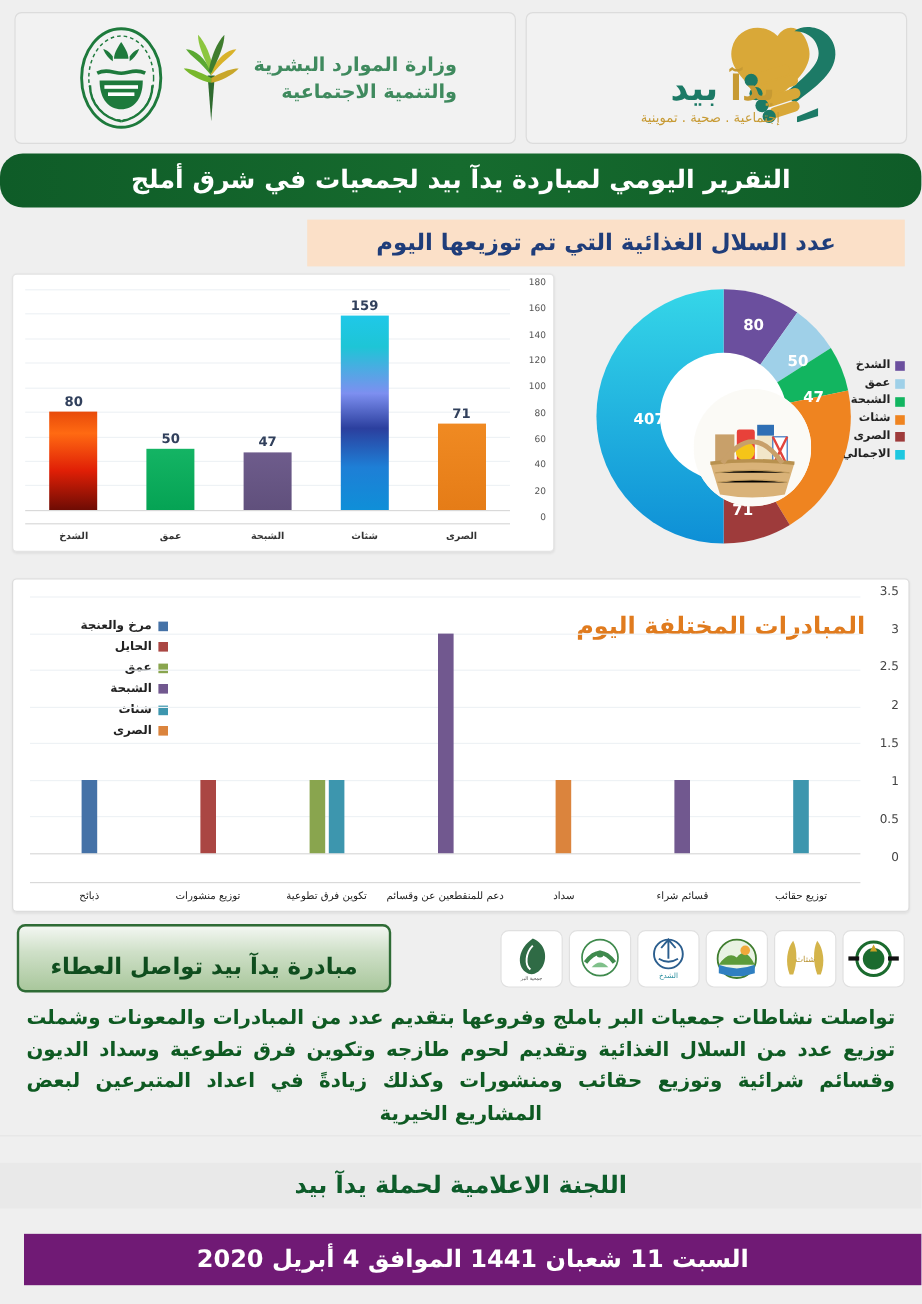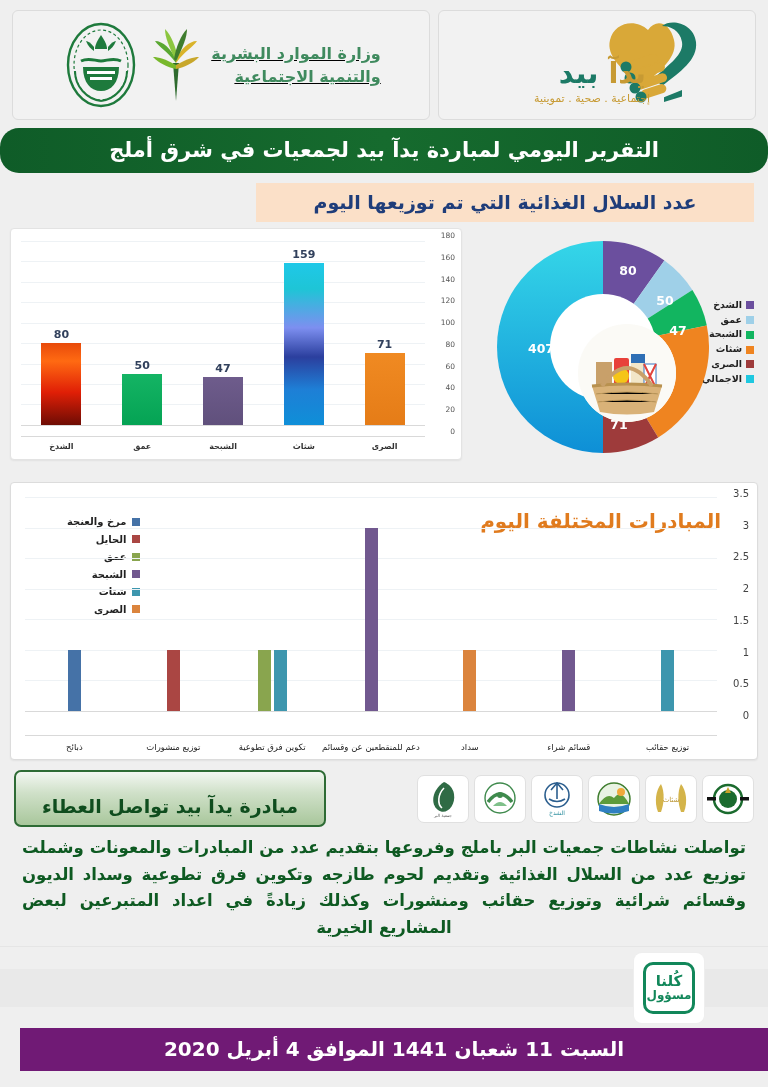--- a/index.html
+++ b/index.html
@@ -21,21 +21,21 @@
     height: 128px;
   }
   .logo-card {
     background: #f2f2f2;
     border: 1px solid #dcdcdc;
     border-radius: 6px;
     display: flex; align-items: center; justify-content: center;
     position: relative;
   }
   .logo-card.left { width: 318px; }
-  .logo-card.right { flex: 1; text-decoration: underline; }
+  .logo-card.right { flex: 1; }
 
   
   .yadlogo { position: relative; width: 290px; height: 98px; }
   .yadlogo svg { position:absolute; right:16px; top:2px; }
   .yadlogo .ytext {
     position:absolute; right:96px; top:40px;
     font-size: 29px; font-weight: bold; color:#c79a33;
     letter-spacing:1px; direction:rtl;
   }
   .yadlogo .ytext b { color:#1c7a66; }
@@ -566,21 +566,16 @@
         </svg>
     </div>
   </div>
   <div class="green-pill">مبادرة يدآ بيد تواصل العطاء</div>
 </div>
 
 <div class="para">تواصلت نشاطات جمعيات البر باملج وفروعها بتقديم عدد من المبادرات والمعونات وشملت توزيع عدد من السلال الغذائية وتقديم لحوم طازجه وتكوين فرق تطوعية وسداد الديون وقسائم شرائية وتوزيع حقائب ومنشورات وكذلك زيادةً في اعداد المتبرعين لبعض المشاريع الخيرية</div>
 
 <div class="committee">
   <div class="cband"></div>
-  <div class="kullona">
-    <div class="kbox">
-      <div class="k1">كُلنا</div>
-      <div class="k2">مسؤول</div>
-    </div>
-  </div>
+  <div class="ctext">اللجنة الاعلامية لحملة يدآ بيد</div>
 </div>
 
 <div class="footer-date">السبت 11 شعبان 1441 الموافق 4 أبريل 2020</div>
 
 </body></html>

